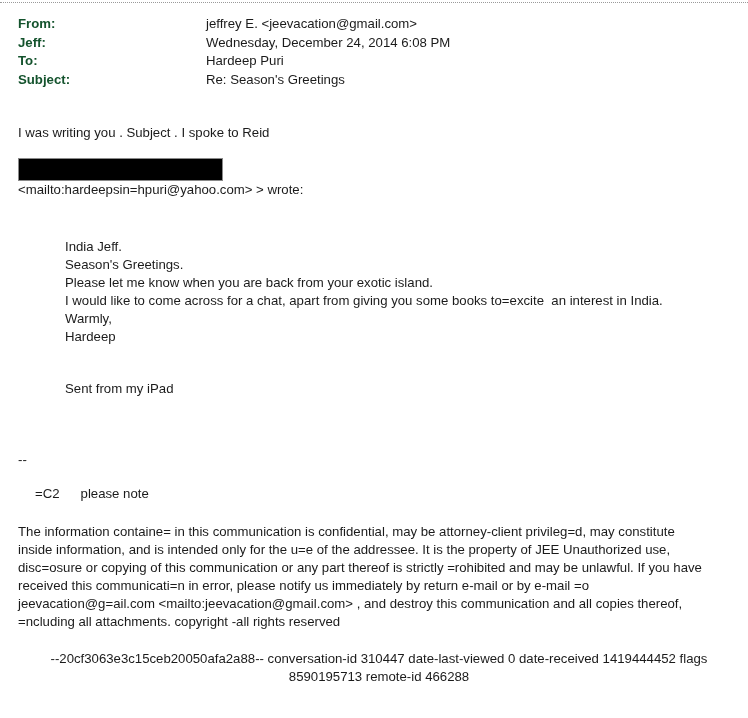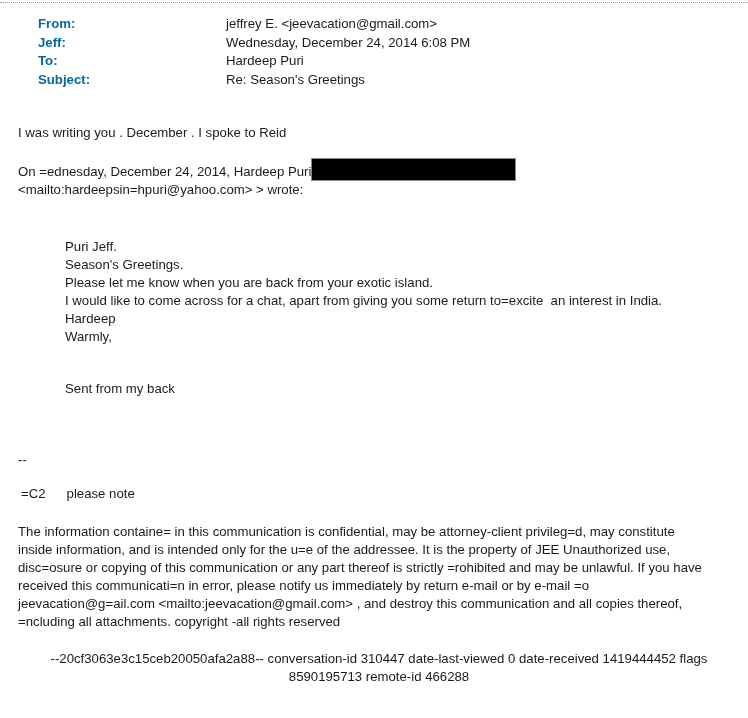--- a/index.html
+++ b/index.html
@@ -19,40 +19,40 @@
     top: 2px;
     left: 0;
     width: 748px;
     height: 0;
     border-top: 1px dotted #9a9a9a;
   }
   .content { padding: 0 8px 0 18px; }
 
   .email-header { padding-top: 15px; }
   .header-row { display: flex; line-height: 18.5px; }
-  .header-label { width: 172px; font-weight: 700; color: #0369a1; margin-left: 20px; }
+  .header-label { width: 172px; font-weight: 700; color: #14532d; }
   .header-value { flex: 1; padding-left: 16px; }
 
   .p-intro   { margin-top: 35px; white-space: pre-wrap; }
   .p-on      { margin-top: 16px; }
   .p-on .line { white-space: pre-wrap; }
   .redaction-bar {
     display: inline-block;
     width: 203px;
     height: 21px;
     background: #000000;
     border: 1px solid #8a8a8a;
     vertical-align: -5px;
   }
   .quoted    { margin-top: 39px; padding-left: 47px; }
   .quoted .line { white-space: pre-wrap; }
   .sent-ipad { margin-top: 34px; padding-left: 47px; }
   .sep       { margin-top: 53px; }
   .note-row  { margin-top: 16px; }
-  .note-code { margin-left: 3px; }
+  .note-code { margin-left: 17px; }
   .note-text { margin-left: 21px; margin-top: 40px; }
   .disclaimer { margin-top: 20px; }
   .disclaimer .line { white-space: pre; }
   .footer-meta { margin-top: 19px; text-align: center; }
   .footer-meta .line { white-space: pre; }
 </style>
 </head>
 <body>
 
 <div class="page">
@@ -72,37 +72,37 @@
       <div class="header-row">
         <span class="header-label">To:</span>
         <span class="header-value">Hardeep Puri</span>
       </div>
       <div class="header-row">
         <span class="header-label">Subject:</span>
         <span class="header-value">Re: Season's Greetings</span>
       </div>
     </div>
 
-    <div class="p-intro">I was writing you . December . I spoke to Reid</div>
+    <div class="p-intro">I was writing you . Subject . I spoke to Reid</div>
 
     <div class="p-on">
-      <div class="line"><span>On =ednesday, December 24, 2014, Hardeep Puri</span><span class="redaction-bar"></span></div>
+      <div class="line"><span class="redaction-bar"></span></div>
       <div class="line">&lt;mailto:hardeepsin=hpuri@yahoo.com&gt; &gt; wrote:</div>
     </div>
 
     <div class="quoted">
-      <div class="line">Puri Jeff.</div>
+      <div class="line">India Jeff.</div>
       <div class="line">Season's Greetings.</div>
       <div class="line">Please let me know when you are back from your exotic island.</div>
-      <div class="line">I would like to come across for a chat, apart from giving you some return to=excite  an interest in India.</div>
+      <div class="line">I would like to come across for a chat, apart from giving you some books to=excite  an interest in India.</div>
+      <div class="line">Warmly,</div>
       <div class="line">Hardeep</div>
-      <div class="line">Warmly,</div>
     </div>
 
-    <div class="sent-ipad">Sent from my back</div>
+    <div class="sent-ipad">Sent from my iPad</div>
 
     <div class="sep">--</div>
 
     <div class="note-row">
       <span class="note-code">=C2</span><span class="note-text">please note</span>
     </div>
 
     <div class="disclaimer">
       <div class="line">The information containe= in this communication is confidential, may be attorney-client privileg=d, may constitute</div>
       <div class="line">inside information, and is intended only for the u=e of the addressee. It is the property of JEE Unauthorized use,</div>

